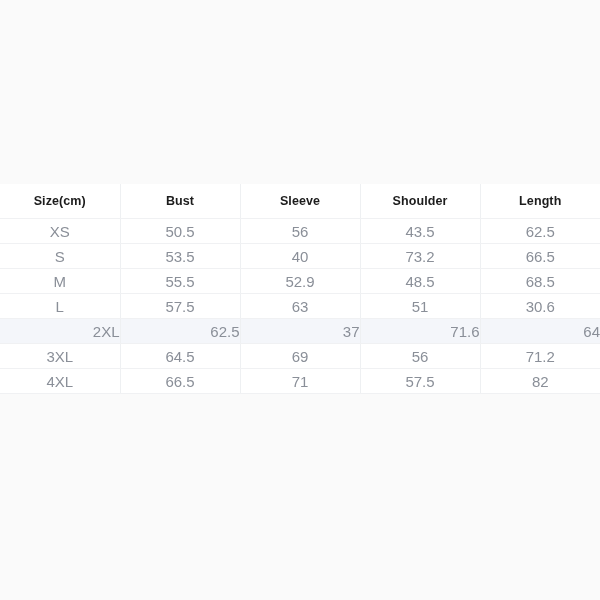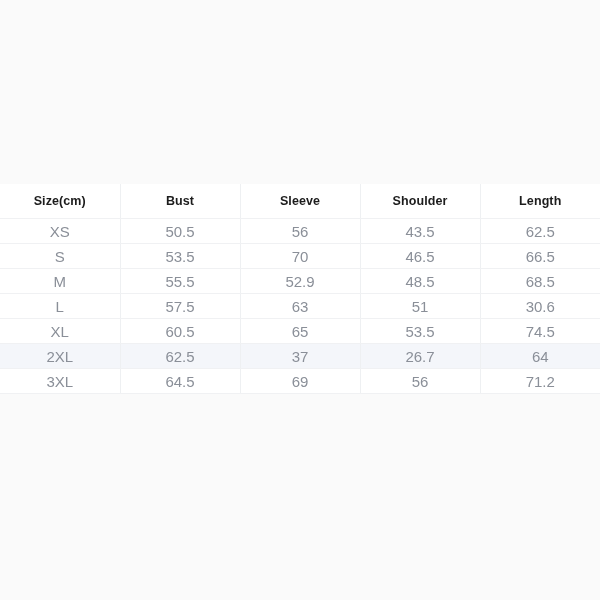--- a/index.html
+++ b/index.html
@@ -56,20 +56,21 @@
     border-bottom: 1px solid #f0f1f3;
   }
   table.size-chart tbody td {
     height: 24px;
     font-size: 15px;
     font-weight: normal;
     color: #8a8f98;
   }
   table.size-chart tbody tr.row-highlight td {
     background: #f4f6fa;
+    text-align: right;
   }
   table.size-chart tbody tr:last-child td {
     border-bottom: 1px solid #f0f1f3;
   }
 </style>
 </head>
 <body>
 
 <div class="page">
   <div class="size-chart-wrap">
@@ -94,55 +95,55 @@
         <tr>
           <td>XS</td>
           <td>50.5</td>
           <td>56</td>
           <td>43.5</td>
           <td>62.5</td>
         </tr>
         <tr>
           <td>S</td>
           <td>53.5</td>
-          <td>70</td>
-          <td>46.5</td>
+          <td>40</td>
+          <td>73.2</td>
           <td>66.5</td>
         </tr>
         <tr>
           <td>M</td>
           <td>55.5</td>
           <td>52.9</td>
           <td>48.5</td>
           <td>68.5</td>
         </tr>
         <tr>
           <td>L</td>
           <td>57.5</td>
           <td>63</td>
           <td>51</td>
           <td>30.6</td>
         </tr>
-        <tr>
-          <td>XL</td>
-          <td>60.5</td>
-          <td>65</td>
-          <td>53.5</td>
-          <td>74.5</td>
-        </tr>
         <tr class="row-highlight">
           <td>2XL</td>
           <td>62.5</td>
           <td>37</td>
-          <td>26.7</td>
+          <td>71.6</td>
           <td>64</td>
         </tr>
         <tr>
           <td>3XL</td>
           <td>64.5</td>
           <td>69</td>
           <td>56</td>
           <td>71.2</td>
         </tr>
+        <tr>
+          <td>4XL</td>
+          <td>66.5</td>
+          <td>71</td>
+          <td>57.5</td>
+          <td>82</td>
+        </tr>
       </tbody>
     </table>
   </div>
 </div>
 
 </body></html>

